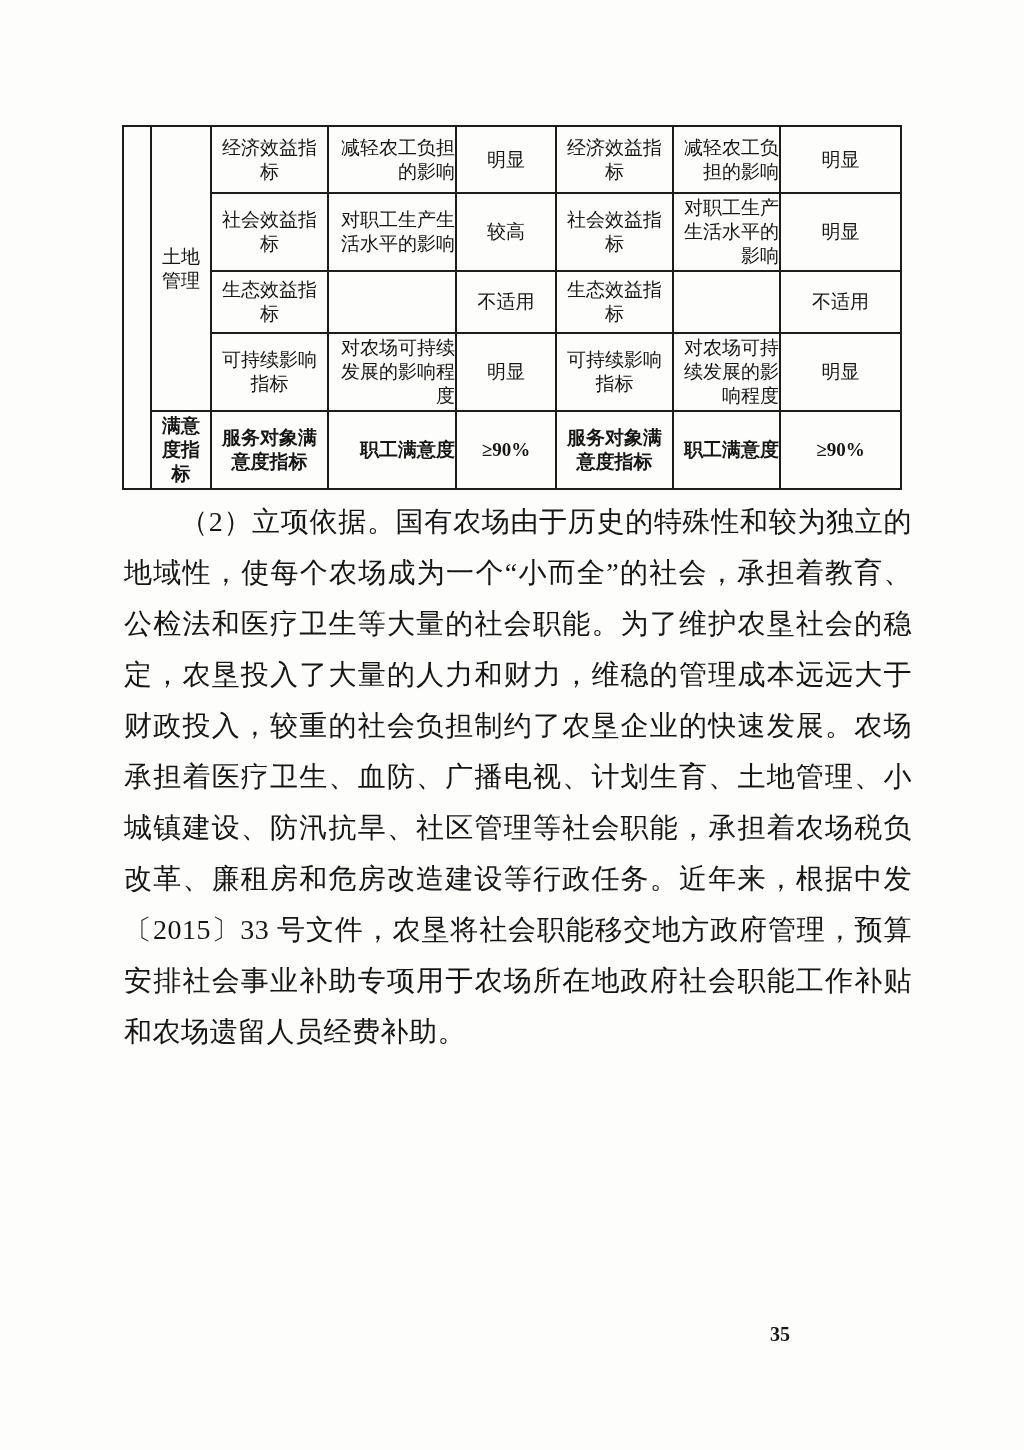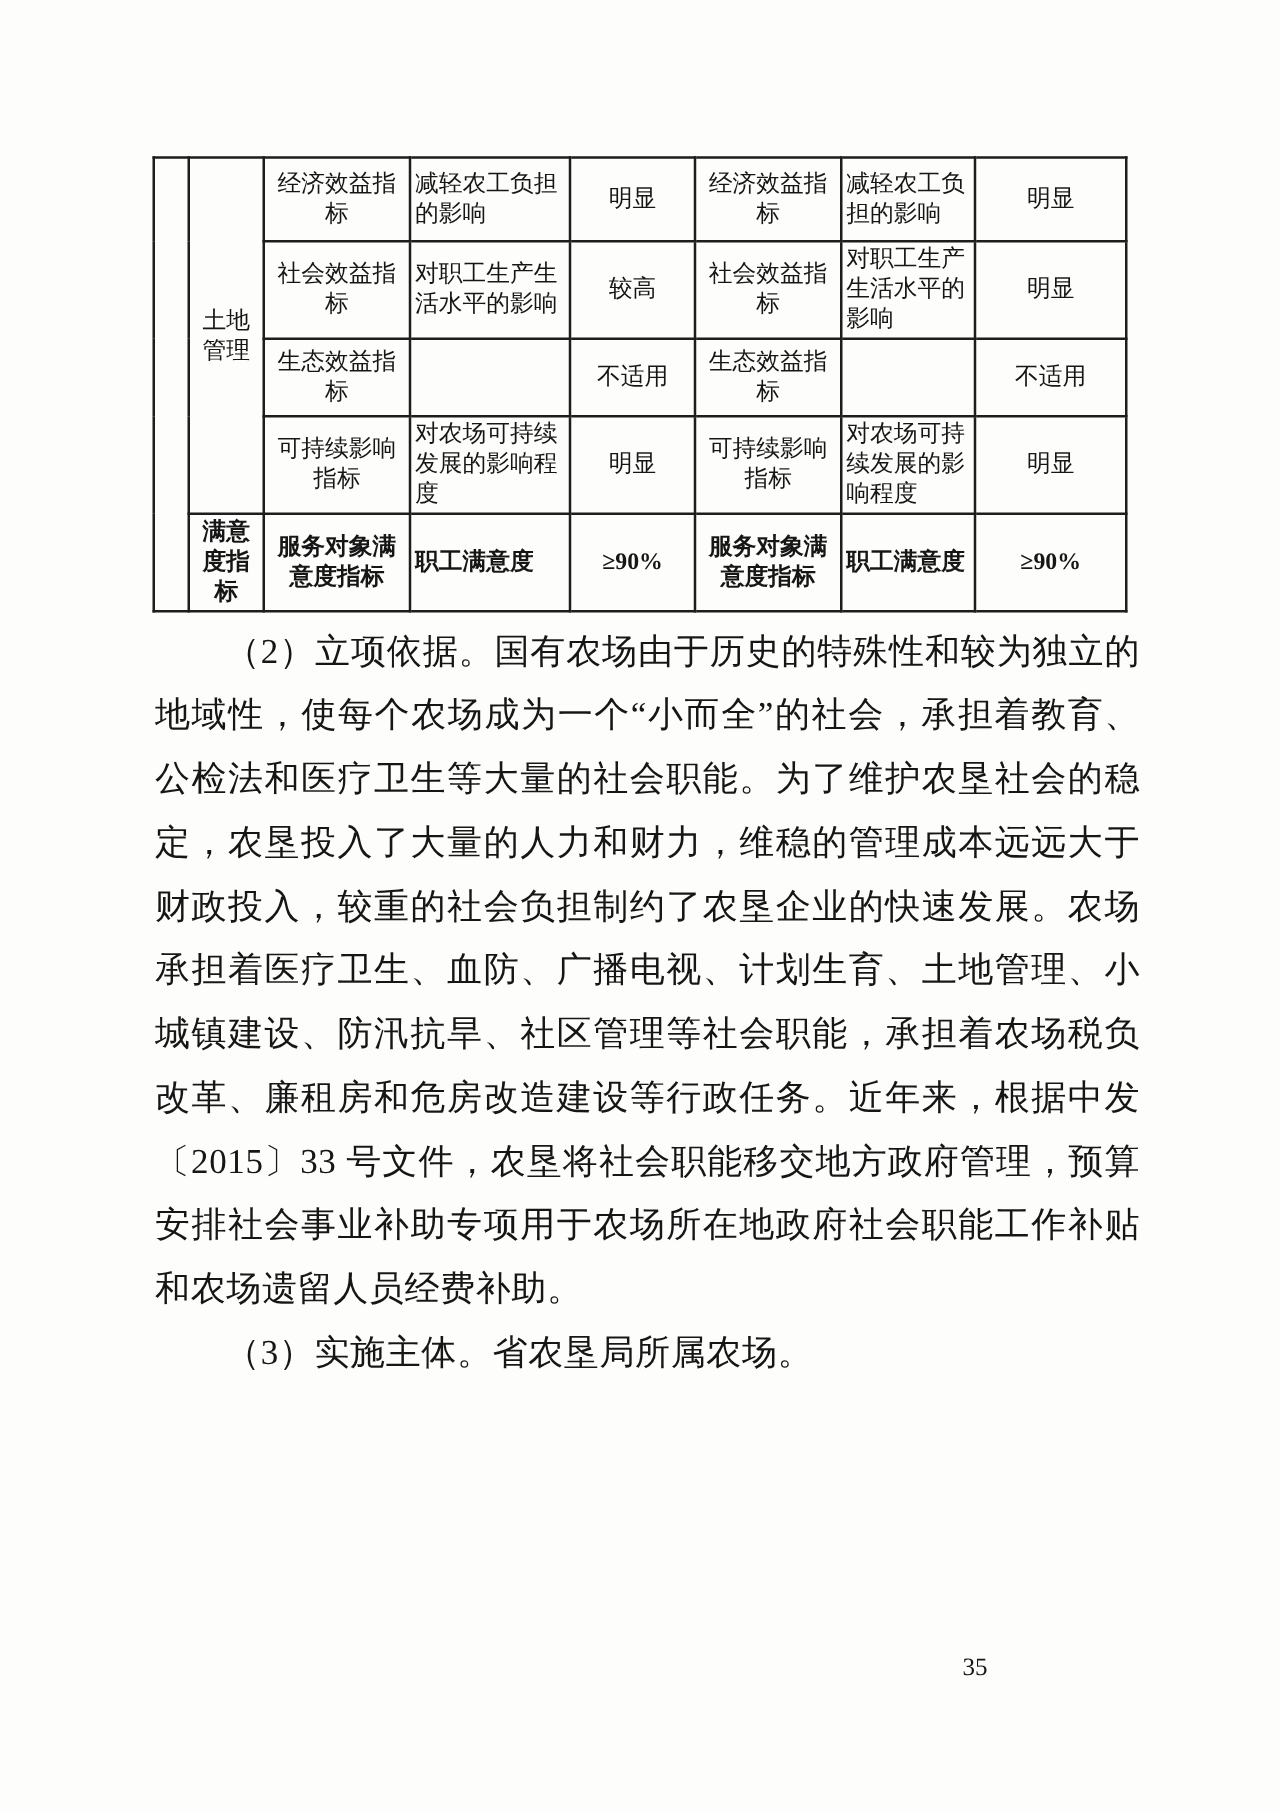--- a/index.html
+++ b/index.html
@@ -26,21 +26,21 @@
   }
   table.doc-table td {
     border: 2px solid #1d1d1d;
     vertical-align: middle;
     text-align: center;
     padding: 2px 1px;
     overflow: hidden;
     word-break: break-all;
   }
   table.doc-table td.measure {
-    text-align: left;
+    text-align: right;
     padding-left: 3px;
     padding-right: 0;
   }
   tr.r0 { height: 67px; }
   tr.r1 { height: 76px; margin-top: 24px; }
   tr.r2 { height: 62px; }
   tr.r3 { height: 77px; }
   tr.r4 { height: 78px; font-weight: bold; }
   
   .content {
@@ -61,21 +61,21 @@
     font-weight: bold;
     text-indent: 2em;
     line-height: 51px;
     letter-spacing: 0.5px;
   }
   .page-number {
     position: absolute;
     left: 770px;
     top: 1323px;
     font-size: 20px;
-    font-weight: 400;
+    font-weight: 700;
   }
 </style>
 </head>
 <body>
 
 <div class="page">
 
   <table class="doc-table">
     <colgroup>
       <col style="width:28px">
@@ -129,18 +129,17 @@
         <td>≥90%</td>
         <td>服务对象满意度指标</td>
         <td class="measure">职工满意度</td>
         <td>≥90%</td>
       </tr>
     </tbody>
   </table>
 
   <div class="content">
     <p>（2）立项依据。国有农场由于历史的特殊性和较为独立的地域性，使每个农场成为一个“小而全”的社会，承担着教育、公检法和医疗卫生等大量的社会职能。为了维护农垦社会的稳定，农垦投入了大量的人力和财力，维稳的管理成本远远大于财政投入，较重的社会负担制约了农垦企业的快速发展。农场承担着医疗卫生、血防、广播电视、计划生育、土地管理、小城镇建设、防汛抗旱、社区管理等社会职能，承担着农场税负改革、廉租房和危房改造建设等行政任务。近年来，根据中发〔2015〕33 号文件，农垦将社会职能移交地方政府管理，预算安排社会事业补助专项用于农场所在地政府社会职能工作补贴和农场遗留人员经费补助。</p>
-    <p>（3）实施主体。省农垦局所属农场。</p>
   </div>
 
   <div class="page-number">35</div>
 
 </div>
 
 </body></html>

